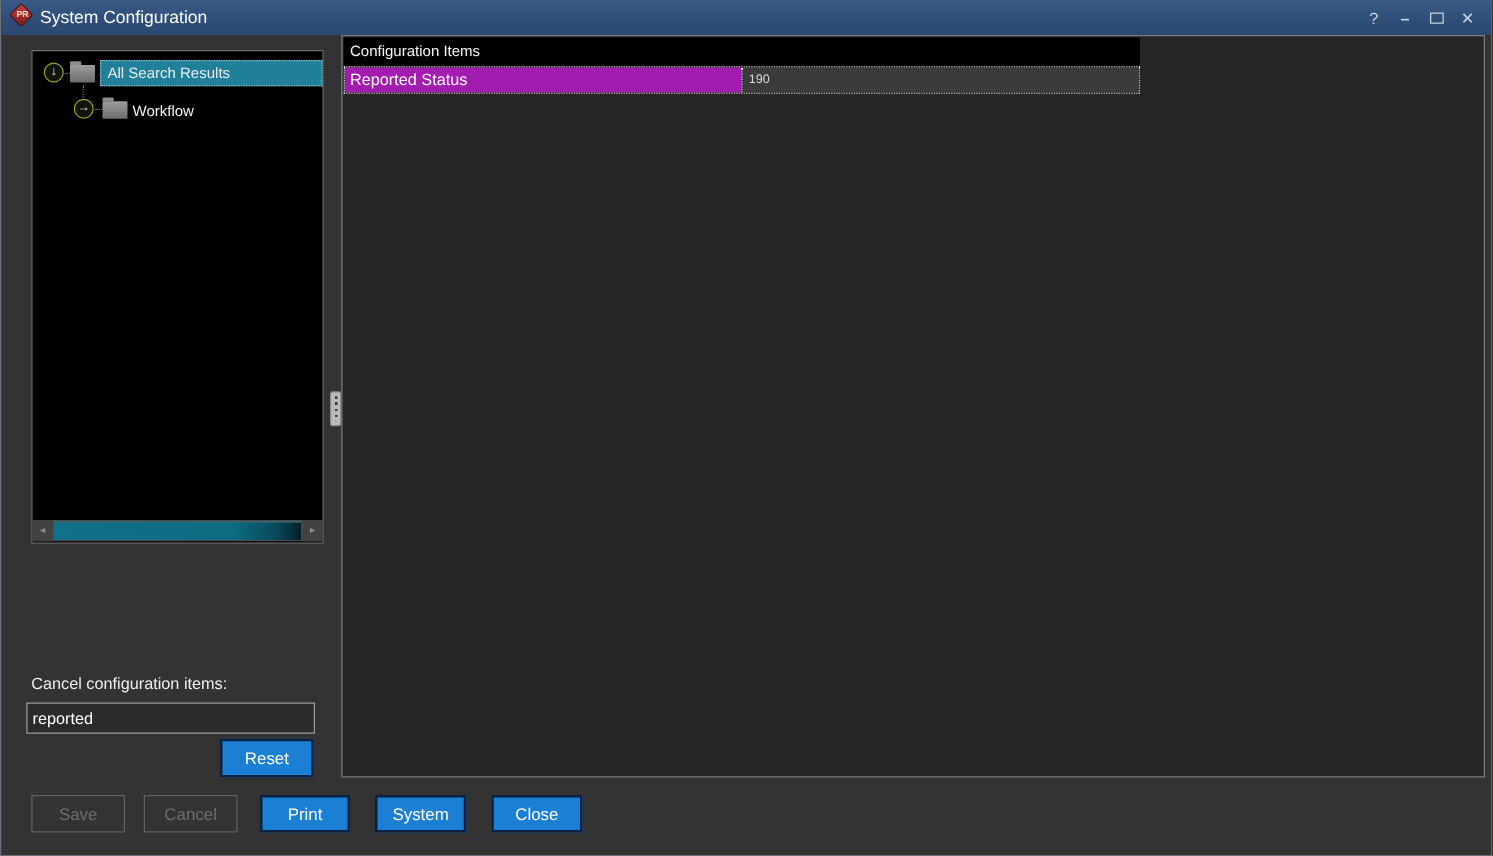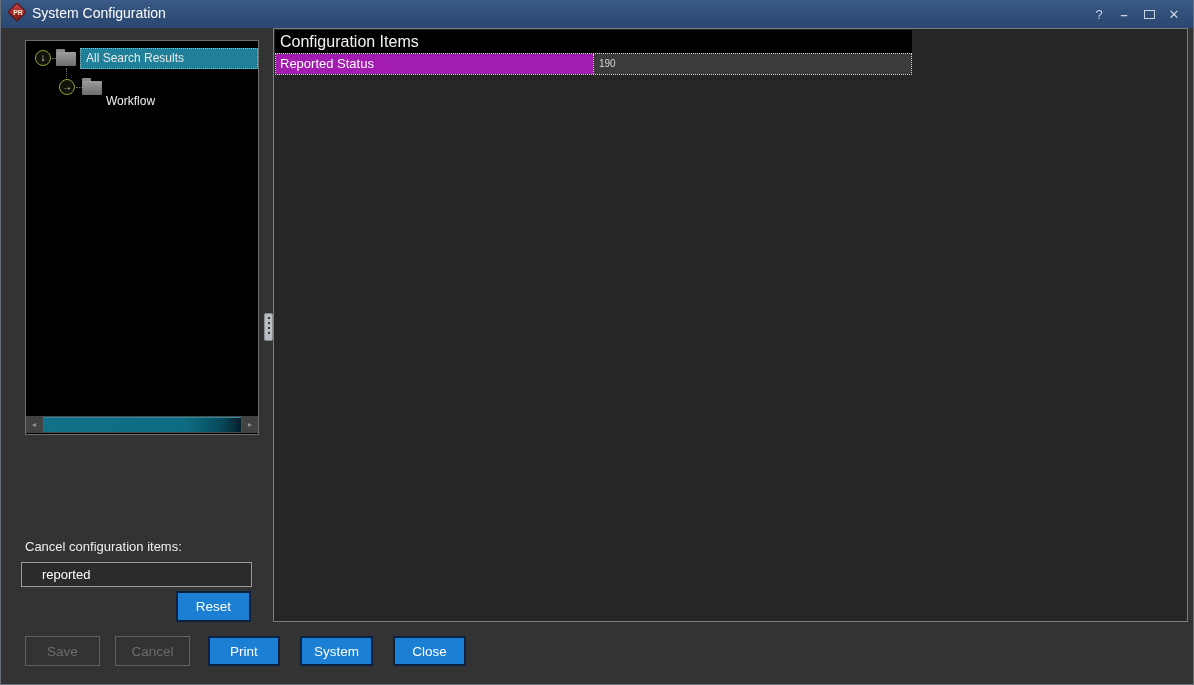--- a/index.html
+++ b/index.html
@@ -50,21 +50,21 @@
     content:""; position:absolute; top:-3px; left:0; width:9px; height:3px;
     background:#8c8c8c; border-radius:1px 1px 0 0;
   }
   .tree-label-selected {
     position:absolute; left:54px; top:7px; width:178px; height:21px;
     background:#20809a; border:1px dotted #9fb7ba; color:#e9e9e9;
     font-size:12px; line-height:19px; padding-left:5px; white-space:nowrap; overflow:hidden;
   }
   .tree-label-plain {
     position:absolute; left:80px; top:39px; height:18px;
-    color:#f2f2f2; font-size:12px; line-height:18px; white-space:nowrap;margin-top:12px;
+    color:#f2f2f2; font-size:12px; line-height:18px; white-space:nowrap;
   }
   .connector-v { position:absolute; border-left:1px dotted #6b6b6b; width:0; }
   .connector-h { position:absolute; border-top:1px dotted #6b6b6b; height:0; }
   
   .hscroll {
     position:absolute; left:0px; bottom:1px; width:232px; height:17px;
     background:#4a4a4a; display:flex; align-items:stretch;
   }
   .hs-arrow {
     width:16px; background:#424242; color:#8f8f8f; font-size:7px;
@@ -86,39 +86,39 @@
     background:repeating-linear-gradient(to bottom, #34383c 0 2px, transparent 2px 5px);
   }
   
   .main-panel {
     position:absolute; left:272px; top:28px; width:915px; height:594px;
     background:#262626; border:1px solid #7d7d7d;
   }
   .grid { position:absolute; left:1px; top:1px; width:637px; }
   .grid-header { display:flex; background:#000000; height:23px; }
   .grid-header .hc {
-    color:#f4f4f4; font-size:16px; line-height:23px; padding-left:5px;
+    color:#f4f4f4; font-size:12px; line-height:23px; padding-left:5px;
   }
   .hc-items { width:318px; }
   .hc-value { width:319px;margin-top:24px; }
   .grid-row { display:flex; height:22px; border:1px dotted #d8d8d8; width:637px; }
   .cell-item {
     width:317px; background:#a21caf; color:#fbfbfb; font-size:13px;
     line-height:20px; padding-left:4px;
   }
   .cell-value {
     width:318px; background:#3b3b3b; color:#d6d6d6; font-size:10px;
     line-height:20px; padding-left:5px; border-left:1px dotted #d8d8d8;
   }
   
   .search-label { position:absolute; left:24px; top:539px; color:#efefef; font-size:13px; }
   .search-input {
     position:absolute; left:20px; top:562px; width:231px; height:25px;
     background:#2b2b2b; border:1px solid #9a9a9a; color:#ffffff;
-    font-size:13px; padding:0 20px; font-family:"Liberation Sans", sans-serif; outline:none;
+    font-size:13px; padding:0 4px; font-family:"Liberation Sans", sans-serif; outline:none;
   }
   
   .btn {
     position:absolute; height:30px; font-size:13.5px; text-align:center;
     font-family:"Liberation Sans", sans-serif; cursor:default;
   }
   .btn-primary { background:#1b7fd3; border:2px solid #0b2142; color:#ffffff; }
   .btn-disabled { background:#333333; border:1px solid #616161; color:#6d6d6d; }
   .btn-reset  { left:175px; top:591px; width:75px; height:31px; }
   .btn-save   { left:24px;  top:636px; width:75px; }

